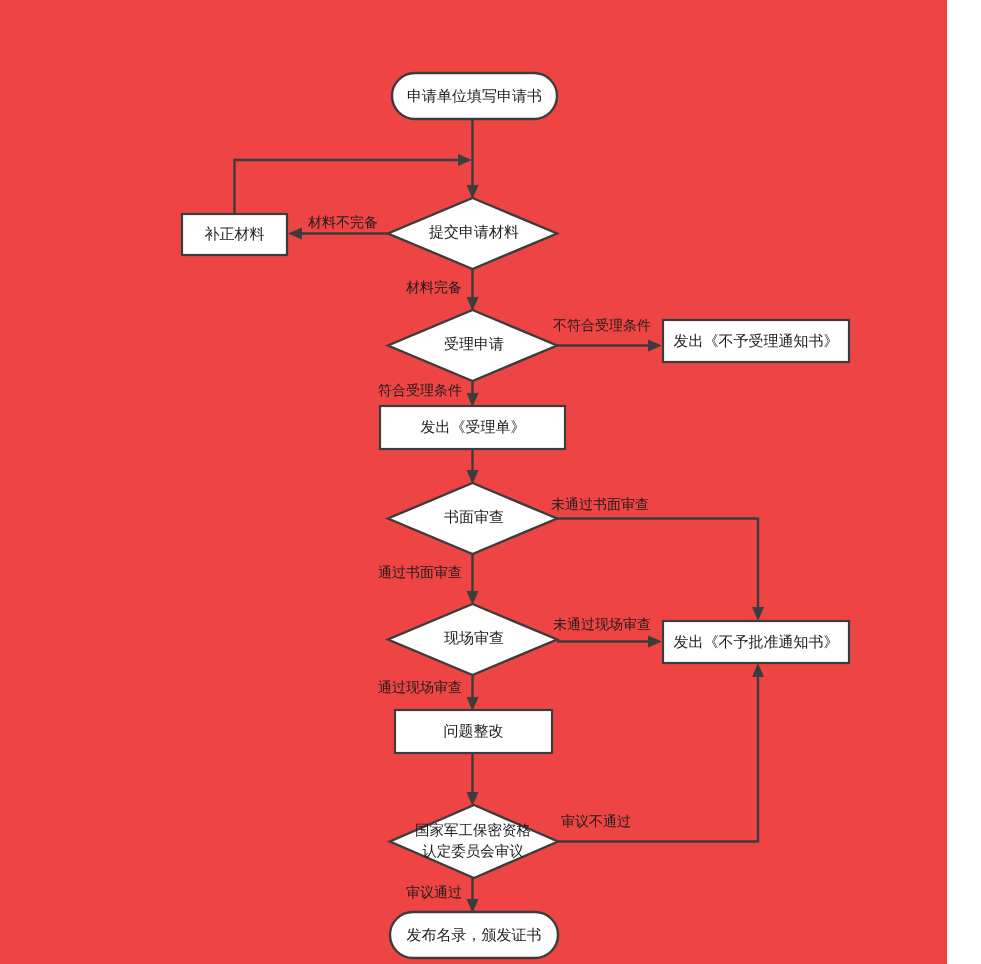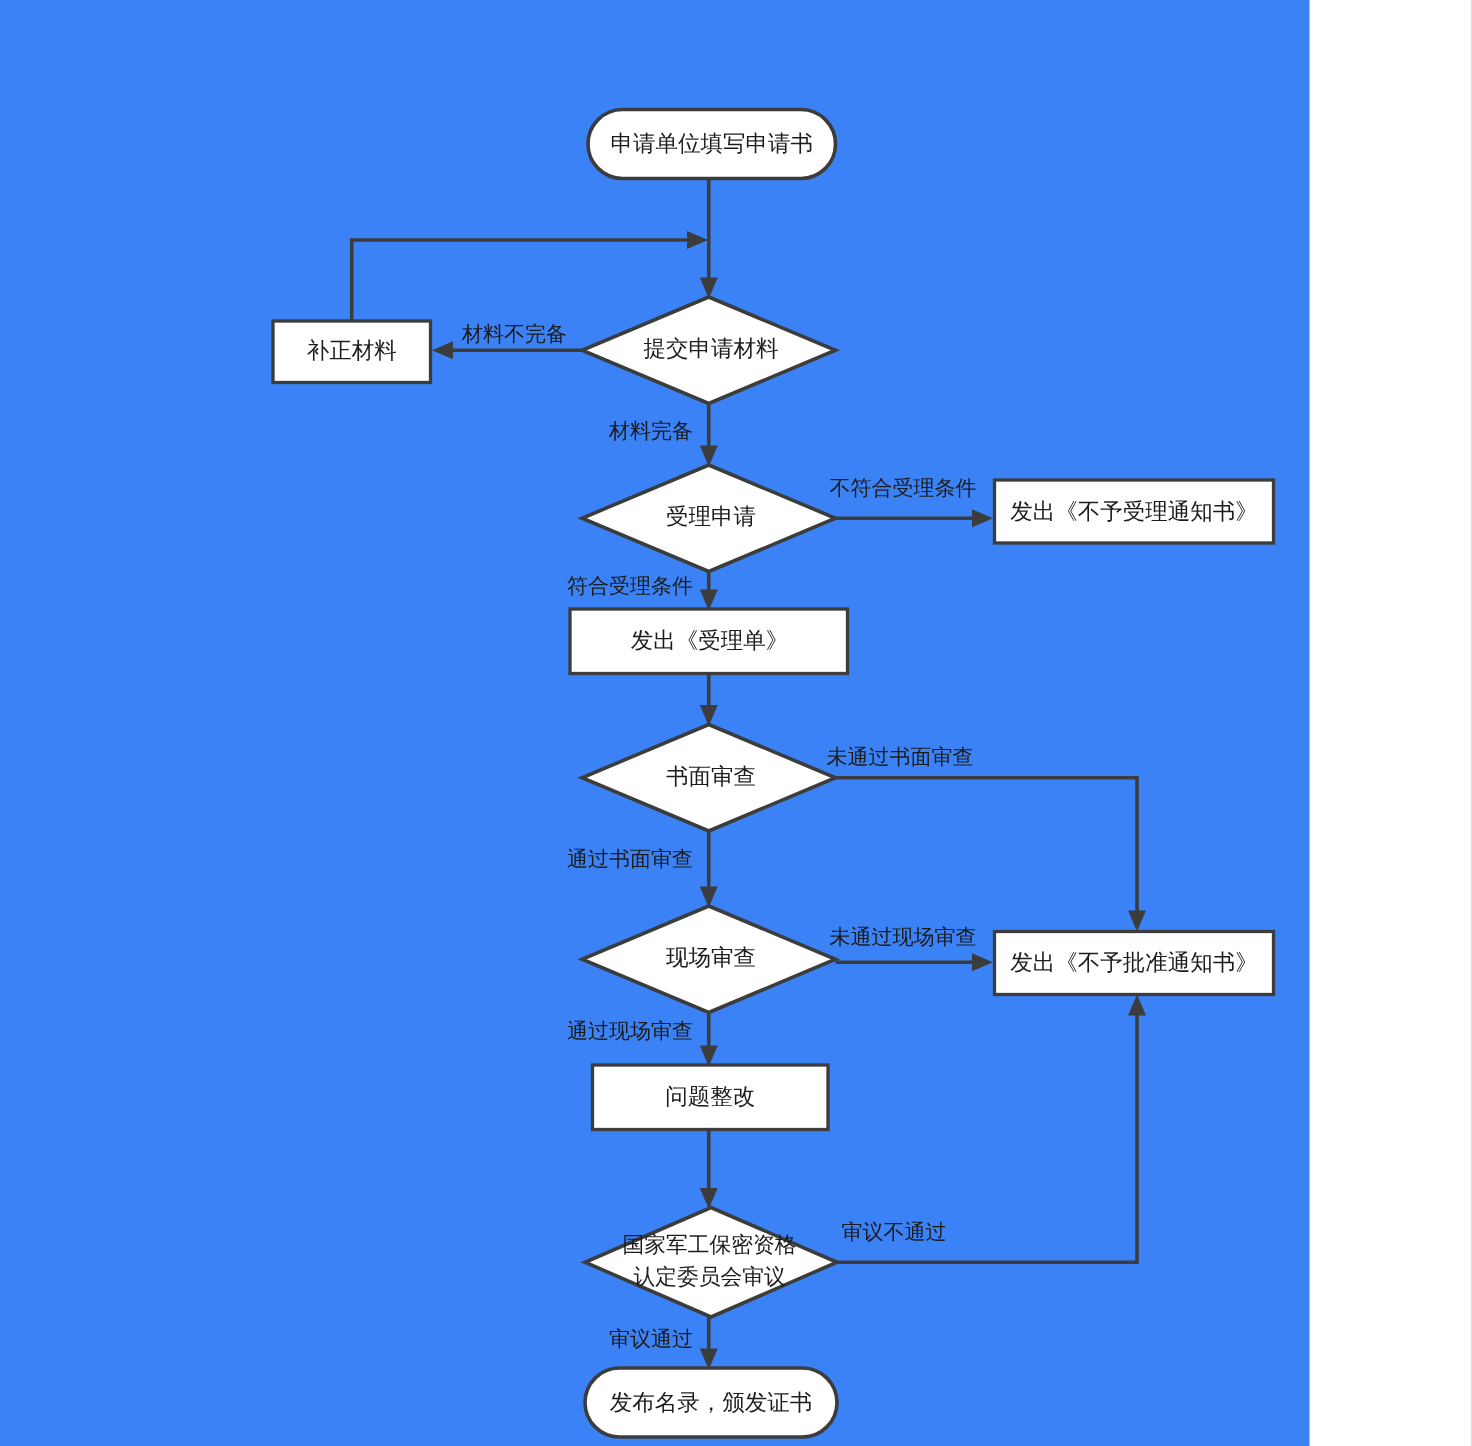--- a/index.html
+++ b/index.html
@@ -8,23 +8,23 @@
     background: #ffffff;
   }
   body {
     width: 981px;
     height: 964px;
     font-family: "Liberation Sans", "DejaVu Sans", sans-serif;
     overflow: hidden;
   }
   #flowchart-root {
     position: relative;
-    width: 873px;
+    width: 947px;
     height: 964px;
-    background: #3b82f6;
+    background: #ef4444;
   }
   svg.chart-canvas {
     position: absolute;
     top: 0;
     left: 0;
     width: 981px;
     height: 964px;
     display: block;
   }
   .node-shape {

